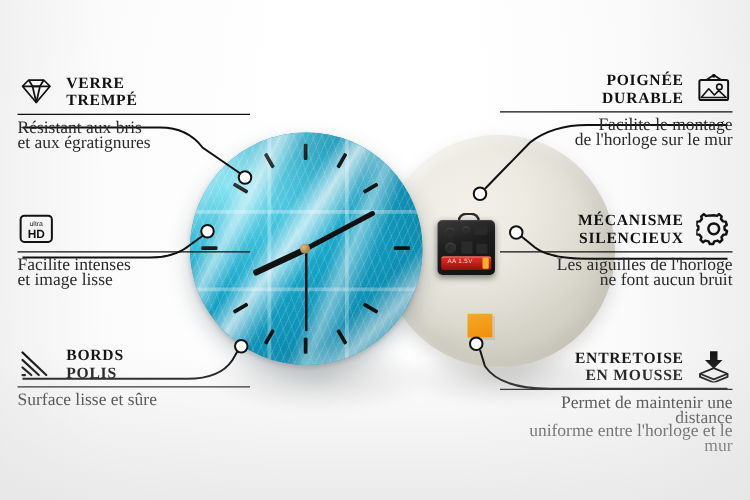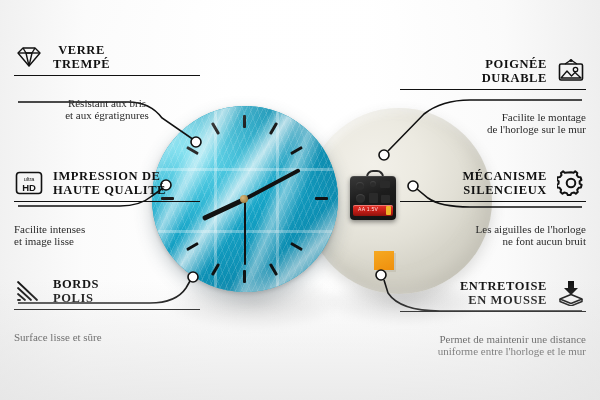--- a/index.html
+++ b/index.html
@@ -111,23 +111,23 @@
   .feature.right{right:14px;text-align:right;}
   .frow{display:flex;align-items:center;gap:9px;}
   .feature.right .frow{flex-direction:row-reverse;}
   .ficon{width:30px;height:30px;flex:0 0 30px;display:flex;align-items:center;justify-content:center;color:#111;}
   .ftitle{
     font-family:"Liberation Serif",serif;
     font-weight:bold;font-size:12.5px;line-height:14px;letter-spacing:.6px;
     color:#111;text-transform:uppercase;
   }
   .fdesc{
-    margin-top:22px;
+    margin-top:5px;
     font-family:"Liberation Serif",serif;
-    font-size:11px;line-height:11.5px;color:#2a2a2a;
+    font-size:14px;line-height:11.5px;color:#2a2a2a;
   }
   .rule{height:1.4px;background:#111;margin-top:3px;}
 </style>
 </head>
 <body>
 
 <div id="stage">
 
   <div class="shadow-ellipse" style="left:140px;top:268px;width:230px;height:70px;"></div>
   <div class="shadow-ellipse" style="left:300px;top:272px;width:210px;height:60px;"></div>
@@ -198,21 +198,21 @@
     <path d="M582 100 H470 Q442 100 424 114 L388 151"></path>
     <circle cx="384" cy="155" r="5"></circle>
 
     <path d="M582 207 H470 Q440 207 428 198 L417 189"></path>
     <circle cx="413" cy="186" r="5"></circle>
 
     <path d="M582 311 H440 Q400 311 388 293 L384 280"></path>
     <circle cx="381" cy="275" r="5"></circle>
   </svg>
 
-  <div class="feature left" style="top:42px;text-align:center;">
+  <div class="feature left" style="top:58px;">
     <div class="frow">
       <span class="ficon">
         <svg width="28" height="24" viewBox="0 0 28 24">
           <g fill="none" stroke="#111" stroke-width="1.4" stroke-linejoin="round">
             <path d="M3 8 L8 3 H20 L25 8 L14 21 Z"></path>
             <path d="M3 8 H25"></path>
               <path d="M8 3 L11 8 L14 21"></path>
               <path d="M20 3 L17 8 L14 21"></path>
             <path d="M11 8 H17"></path>
           </g>
@@ -232,24 +232,20 @@
 
   <div class="feature left" style="top:168px;">
     <div class="frow">
       <span class="ficon">
         <svg width="30" height="26" viewBox="0 0 30 26">
           <rect x="2.5" y="2.5" width="25" height="21" rx="3" fill="none" stroke="#111" stroke-width="1.6"></rect>
           <text x="15" y="11" text-anchor="middle" font-family="Liberation Sans, sans-serif" font-size="5.5" fill="#111">ultra</text>
           <text x="15" y="20.5" text-anchor="middle" font-family="Liberation Sans, sans-serif" font-size="9.5" font-weight="bold" fill="#111">HD</text>
         </svg>
       </span>
-      <span class="ftitle">
-        <span>IMPRESSION DE</span><br>
-        <span>HAUTE QUALITÉ</span>
-      </span>
     </div>
     <div class="rule"></div>
     <div class="fdesc">
       <span>Facilite intenses</span><br>
       <span>et image lisse</span>
     </div>
   </div>
 
   <div class="feature left" style="top:276px;">
     <div class="frow">

